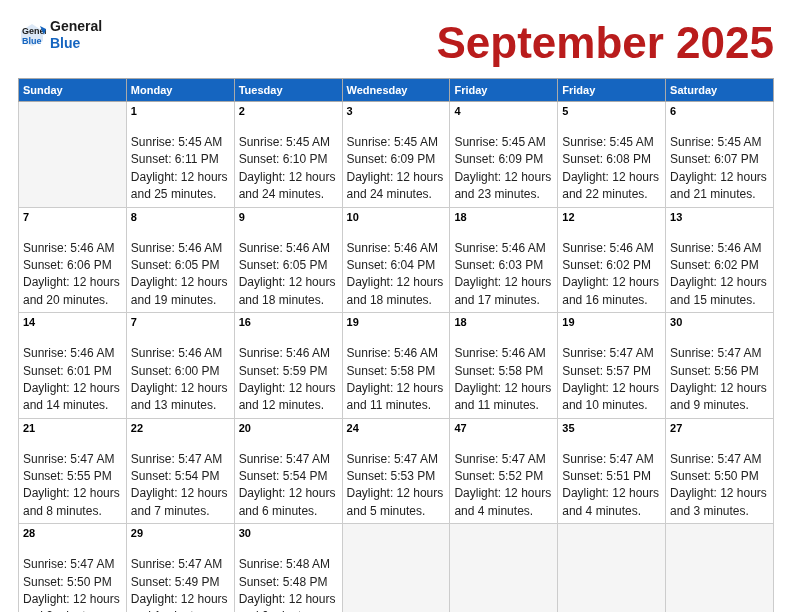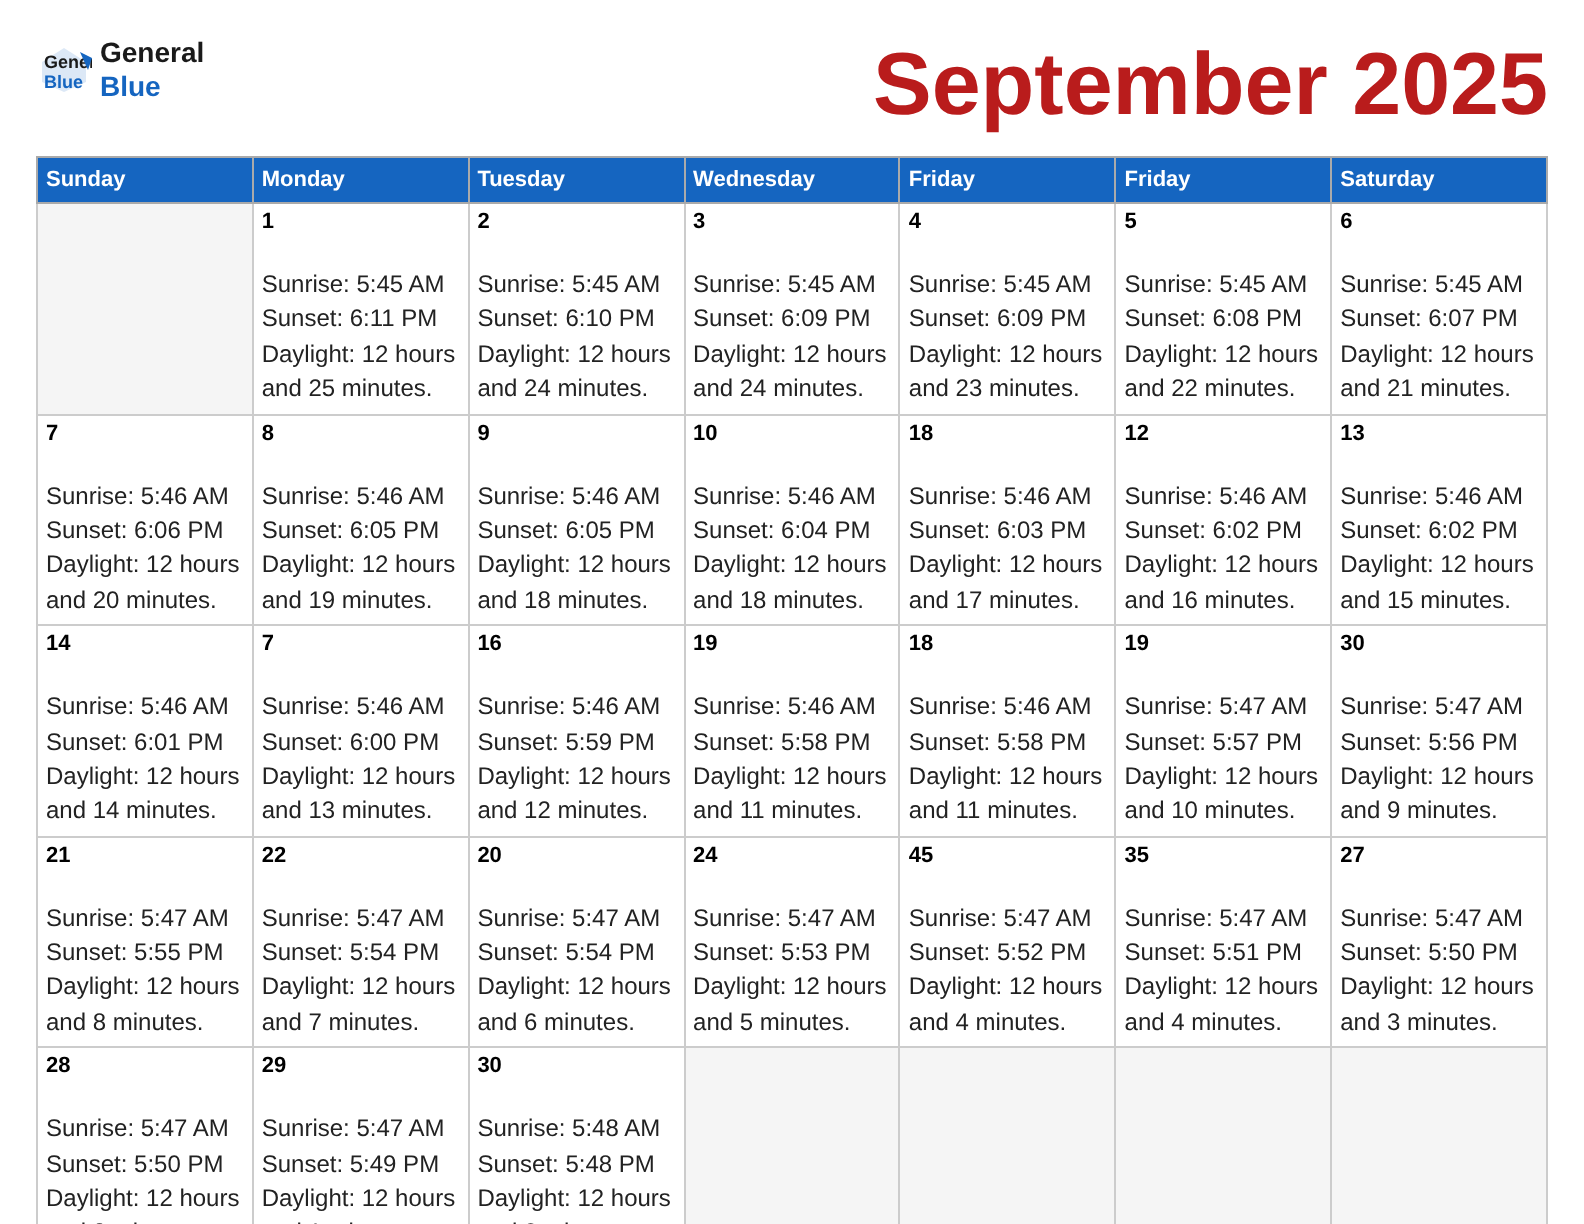--- a/index.html
+++ b/index.html
@@ -266,21 +266,21 @@
           Sunrise: 5:47 AM<br>Sunset: 5:54 PM<br>Daylight: 12 hours and 6 minutes.
         </div>
       </td>
           <td>
         <div class="day-number">24</div>
         <div class="day-info">
           Sunrise: 5:47 AM<br>Sunset: 5:53 PM<br>Daylight: 12 hours and 5 minutes.
         </div>
       </td>
           <td>
-        <div class="day-number">45</div>
+        <div class="day-number">47</div>
         <div class="day-info">
           Sunrise: 5:47 AM<br>Sunset: 5:52 PM<br>Daylight: 12 hours and 4 minutes.
         </div>
       </td>
           <td>
         <div class="day-number">35</div>
         <div class="day-info">
           Sunrise: 5:47 AM<br>Sunset: 5:51 PM<br>Daylight: 12 hours and 4 minutes.
         </div>
       </td>

